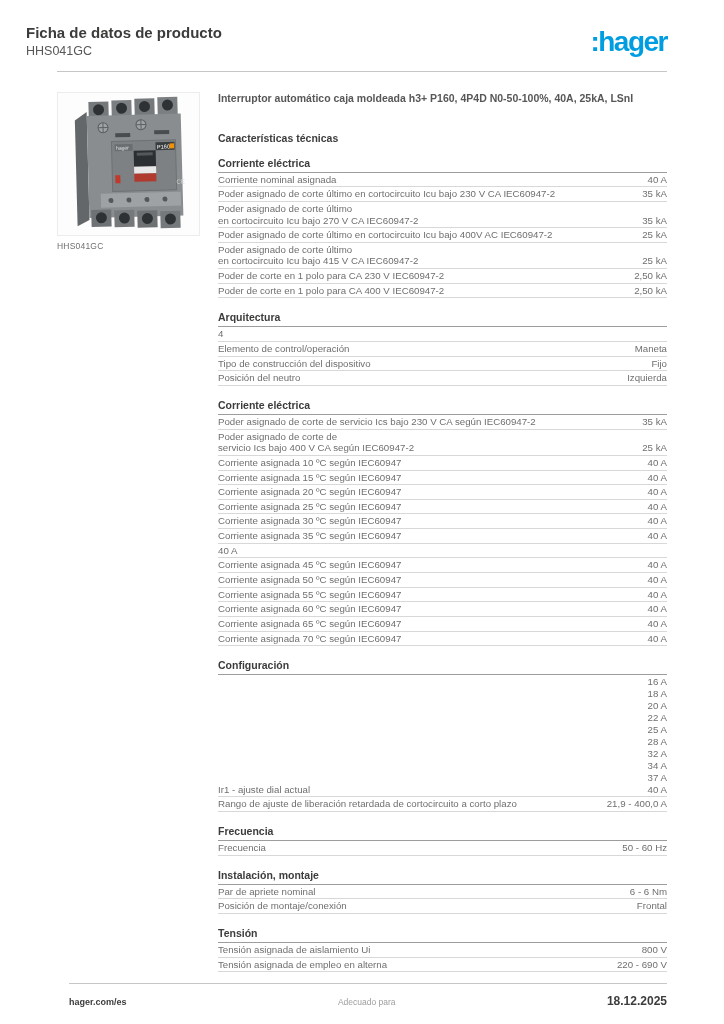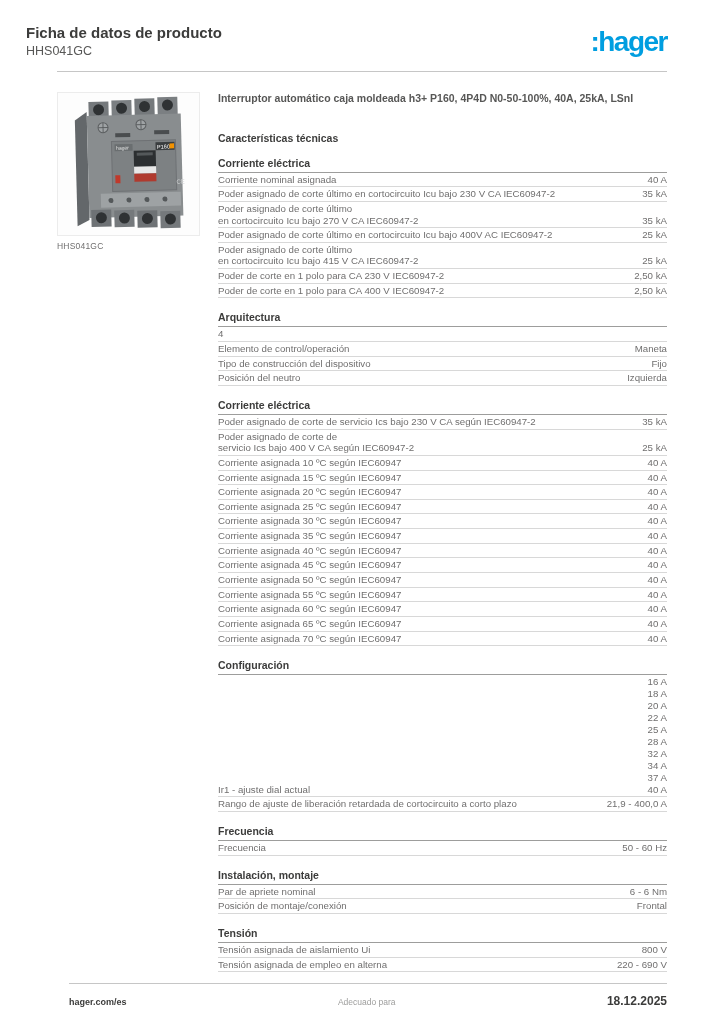--- a/index.html
+++ b/index.html
@@ -294,21 +294,20 @@
             </div>
             <div class="row">
               <div class="label">Corriente asignada 30 ºC según IEC60947</div>
               <div class="value">40 A</div>
             </div>
             <div class="row">
               <div class="label">Corriente asignada 35 ºC según IEC60947</div>
               <div class="value">40 A</div>
             </div>
             <div class="row">
-              <div class="label">Corriente asignada 40 ºC según IEC60947</div>
               <div class="value">40 A</div>
             </div>
             <div class="row">
               <div class="label">Corriente asignada 45 ºC según IEC60947</div>
               <div class="value">40 A</div>
             </div>
             <div class="row">
               <div class="label">Corriente asignada 50 ºC según IEC60947</div>
               <div class="value">40 A</div>
             </div>

